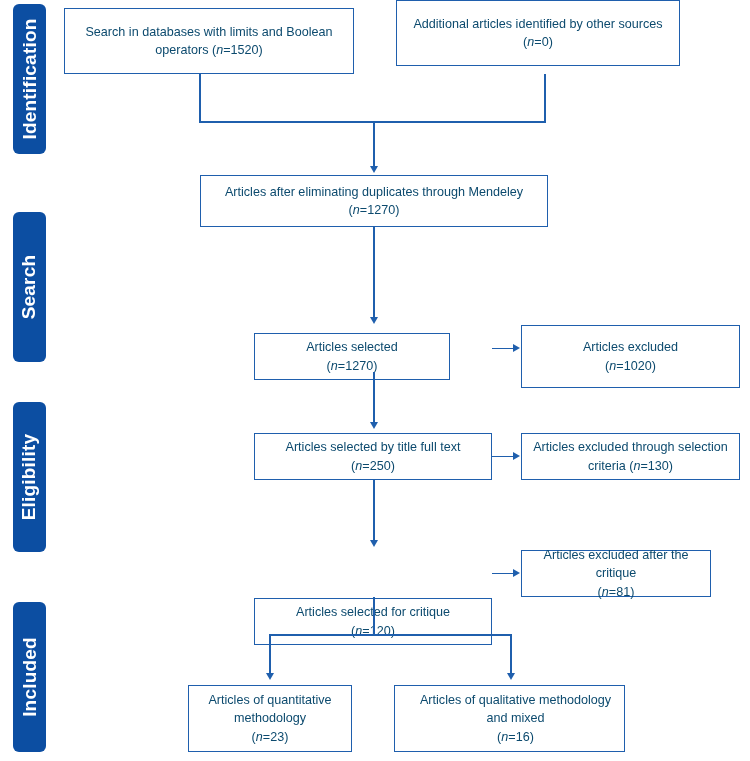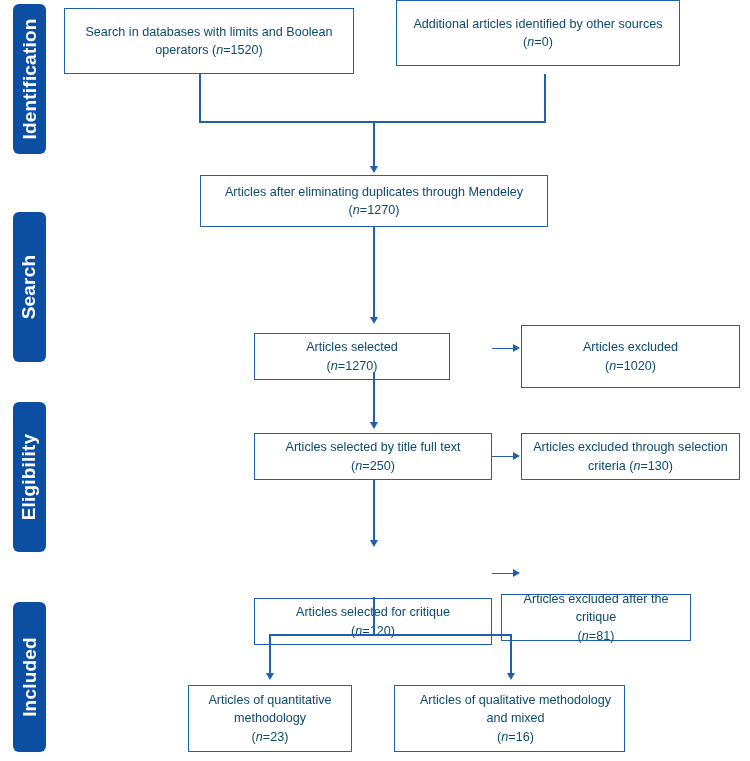--- a/index.html
+++ b/index.html
@@ -153,21 +153,21 @@
   <div class="conn conn-v" style="left:373px; top:480px; height:61px;"></div>
   <div class="arrow-down" style="left:369.5px; top:540px;"></div>
 
   <div class="flow-box" style="left:254px; top:550px; width:238px; height:47px;margin-top:48px;">
     <span class="box-text">Articles selected for critique<br>(<i>n</i>=120)</span>
   </div>
 
   <div class="conn conn-h" style="left:492px; top:572.5px; width:22px;"></div>
   <div class="arrow-right" style="left:513px; top:569px;"></div>
 
-  <div class="flow-box" style="left:501px; top:550px; width:190px; height:47px;margin-top:44px;">
+  <div class="flow-box" style="left:521px; top:550px; width:190px; height:47px;">
     <span class="box-text">Articles excluded after the critique<br>(<i>n</i>=81)</span>
   </div>
 
   <div class="conn conn-v" style="left:373px; top:597px; height:38px;"></div>
   <div class="conn conn-h" style="left:269px; top:634px; width:242px;"></div>
   <div class="conn conn-v" style="left:269px; top:634px; height:40px;"></div>
   <div class="arrow-down" style="left:265.5px; top:673px;"></div>
   <div class="conn conn-v" style="left:510px; top:634px; height:40px;"></div>
   <div class="arrow-down" style="left:506.5px; top:673px;"></div>
 

